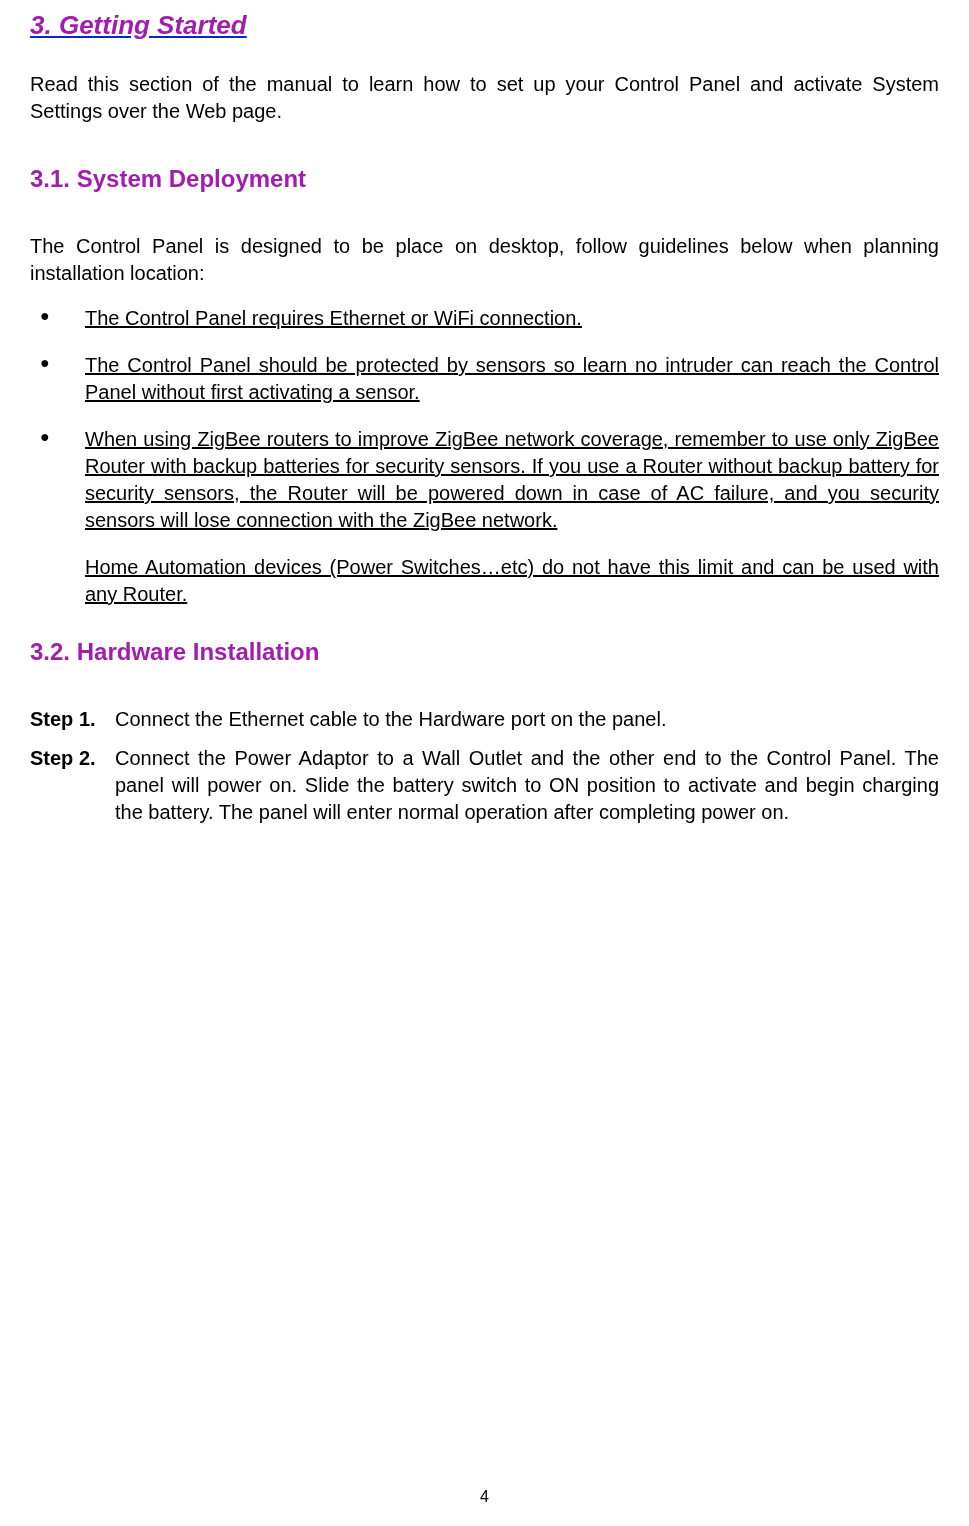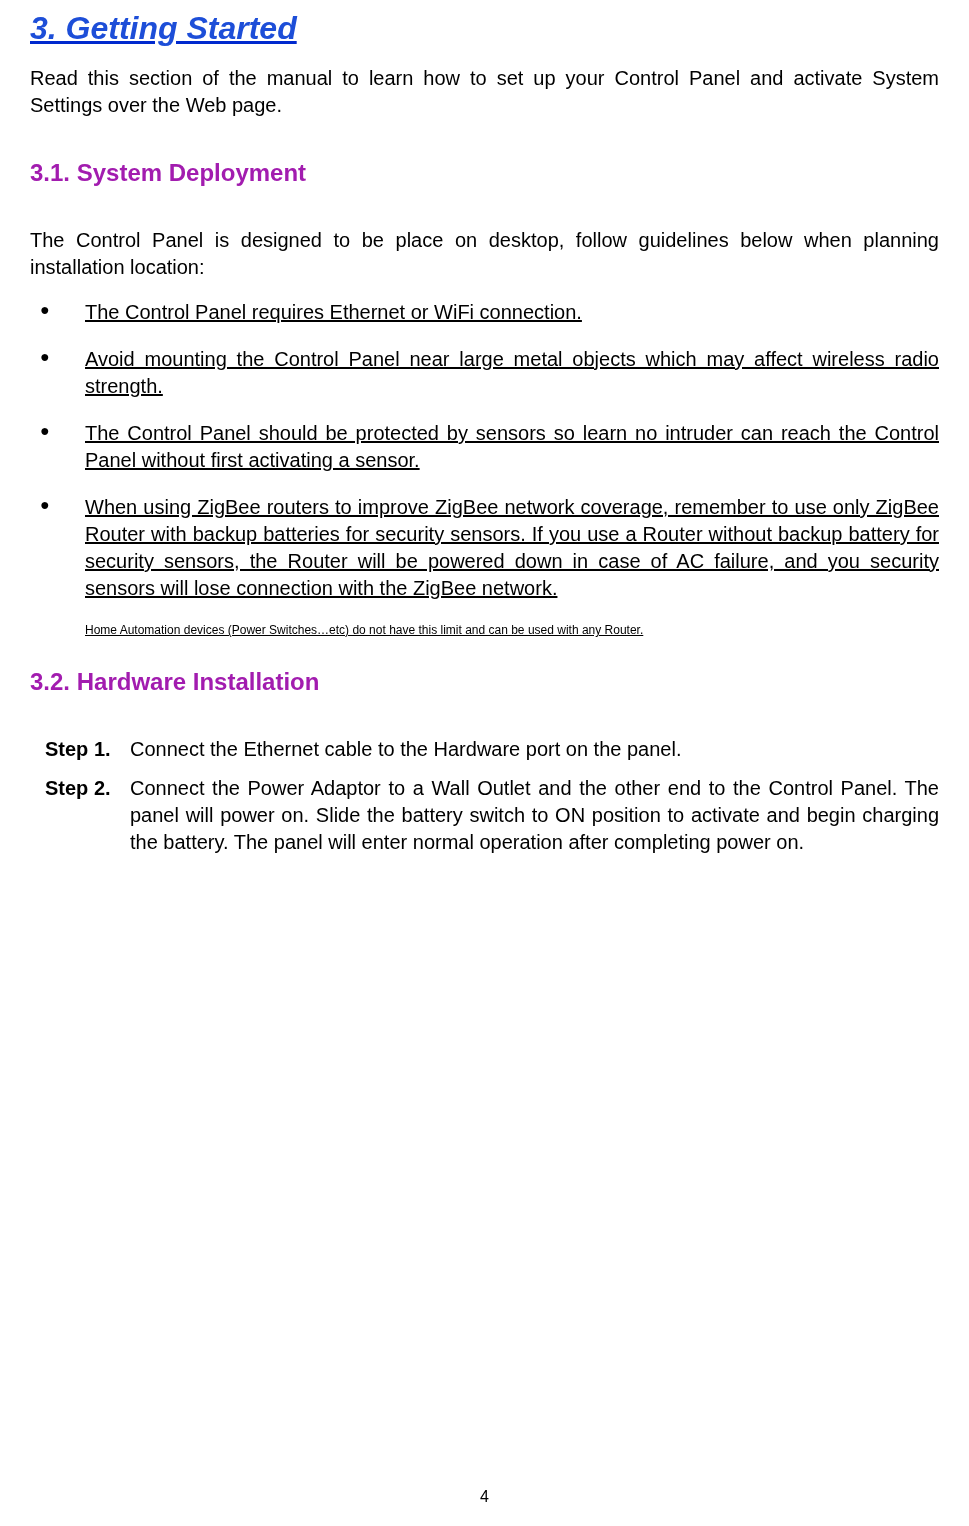--- a/index.html
+++ b/index.html
@@ -13,25 +13,25 @@
       width: 969px;
       height: 1526px;
       padding: 10px 30px 30px 30px;
       color: #000000;
       position: relative;
     }
     .main-heading {
       font-family: Arial, sans-serif;
       font-style: italic;
       font-weight: bold;
-      font-size: 32px;
-      color: #1d4ed8;
+      font-size: 26px;
+      color: #a21caf;
       text-decoration: underline;
       text-decoration-color: #0029CE;
-      margin-bottom: 18px;
+      margin-bottom: 30px;
     }
     .intro-text {
       font-size: 20px;
       color: #000000;
       line-height: 1.35;
       margin-bottom: 40px;
       text-align: justify;
     }
     .sub-heading {
       font-family: Arial, sans-serif;
@@ -65,27 +65,26 @@
       position: absolute;
       left: 10px;
       top: 0;
       font-size: 16px;
       color: #000000;
     }
     .bullet-sub {
       padding-left: 55px;
       margin-top: 20px;
       margin-bottom: 4px;
-      font-size: 12px;
+      font-size: 20px;
       line-height: 1.35;
       text-align: justify;
     }
     .step-container {
       margin-bottom: 12px;
-      margin-left: 15px;
     }
     .step-row {
       display: flex;
       align-items: flex-start;
       font-size: 20px;
       line-height: 1.35;
     }
     .step-label {
       font-weight: bold;
       flex-shrink: 0;
@@ -110,21 +109,20 @@
 <h1 class="main-heading">3.  Getting Started</h1>
 
 <p class="intro-text">Read this section of the manual to learn how to set up your Control Panel and activate System Settings over the Web page.</p>
 
 <h2 class="sub-heading">3.1. System Deployment</h2>
 
 <p class="body-text">The Control Panel is designed to be place on desktop, follow guidelines below when planning installation location:</p>
 
 <ul class="bullet-list">
   <li class="bullet-item">The Control Panel requires Ethernet or WiFi connection.</li>
-  <li class="bullet-item">Avoid mounting the Control Panel near large metal objects which may affect wireless radio strength.</li>
   <li class="bullet-item">The Control Panel should be protected by sensors so learn no intruder can reach the Control Panel without first activating a sensor.</li>
   <li class="bullet-item">When using ZigBee routers to improve ZigBee network coverage, remember to use only ZigBee Router with backup batteries for security sensors. If you use a Router without backup battery for security sensors, the Router will be powered down in case of AC failure, and you security sensors will lose connection with the ZigBee network.</li>
   <div class="bullet-sub">Home Automation devices (Power Switches…etc) do not have this limit and can be used with any Router.</div>
 </ul>
 
 <h2 class="sub-heading">3.2. Hardware Installation</h2>
 
 <div class="step-container">
   <div class="step-row">
     <span class="step-label">Step 1.</span>

